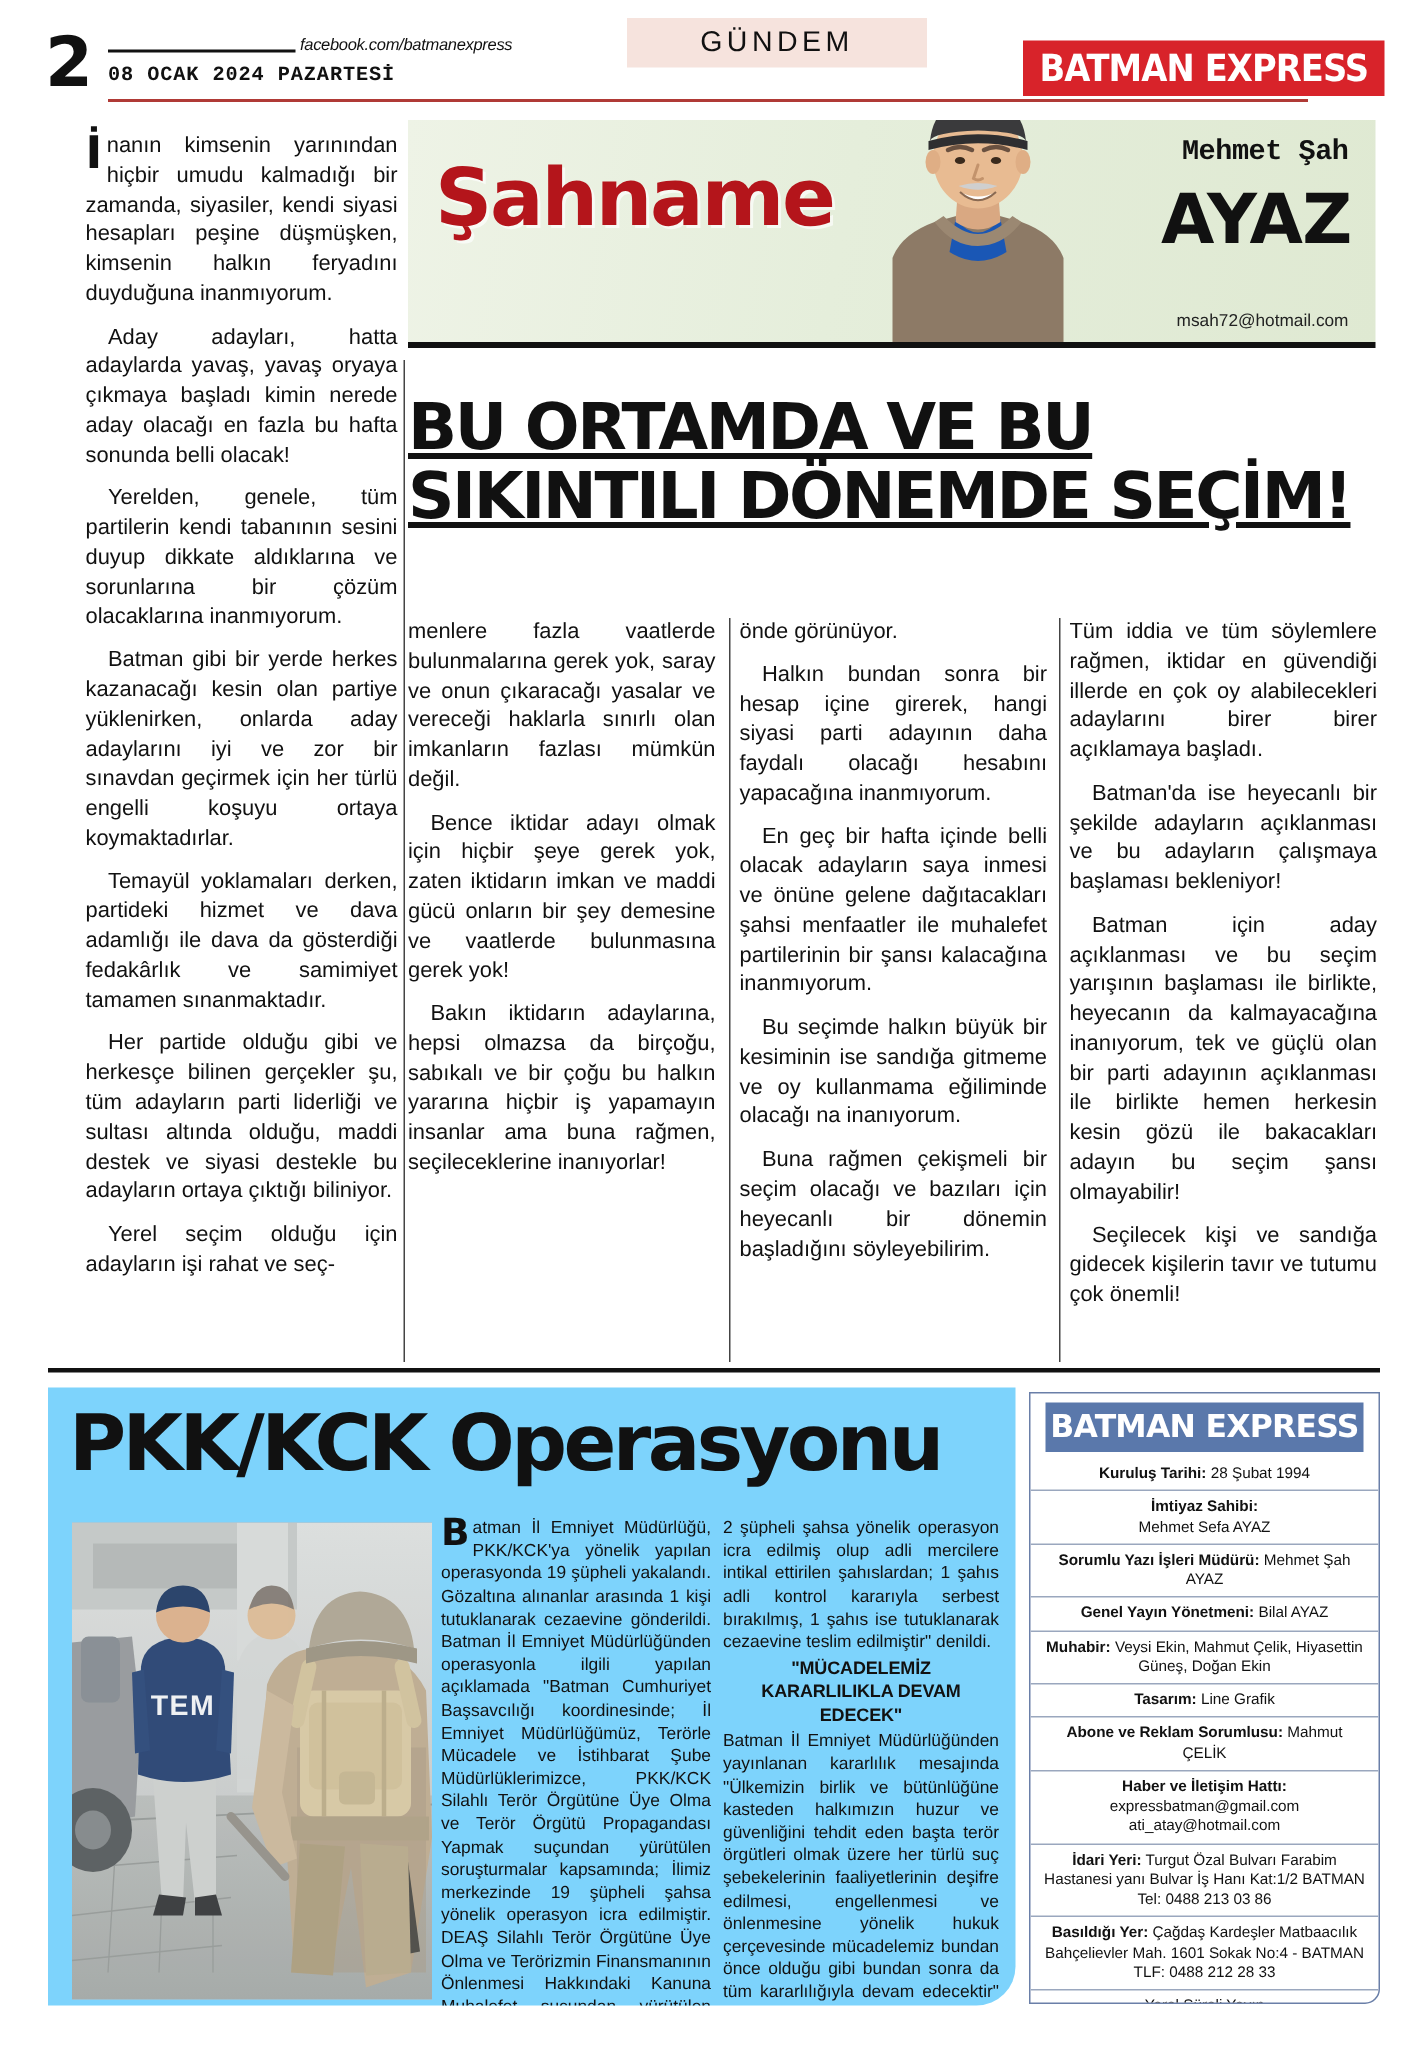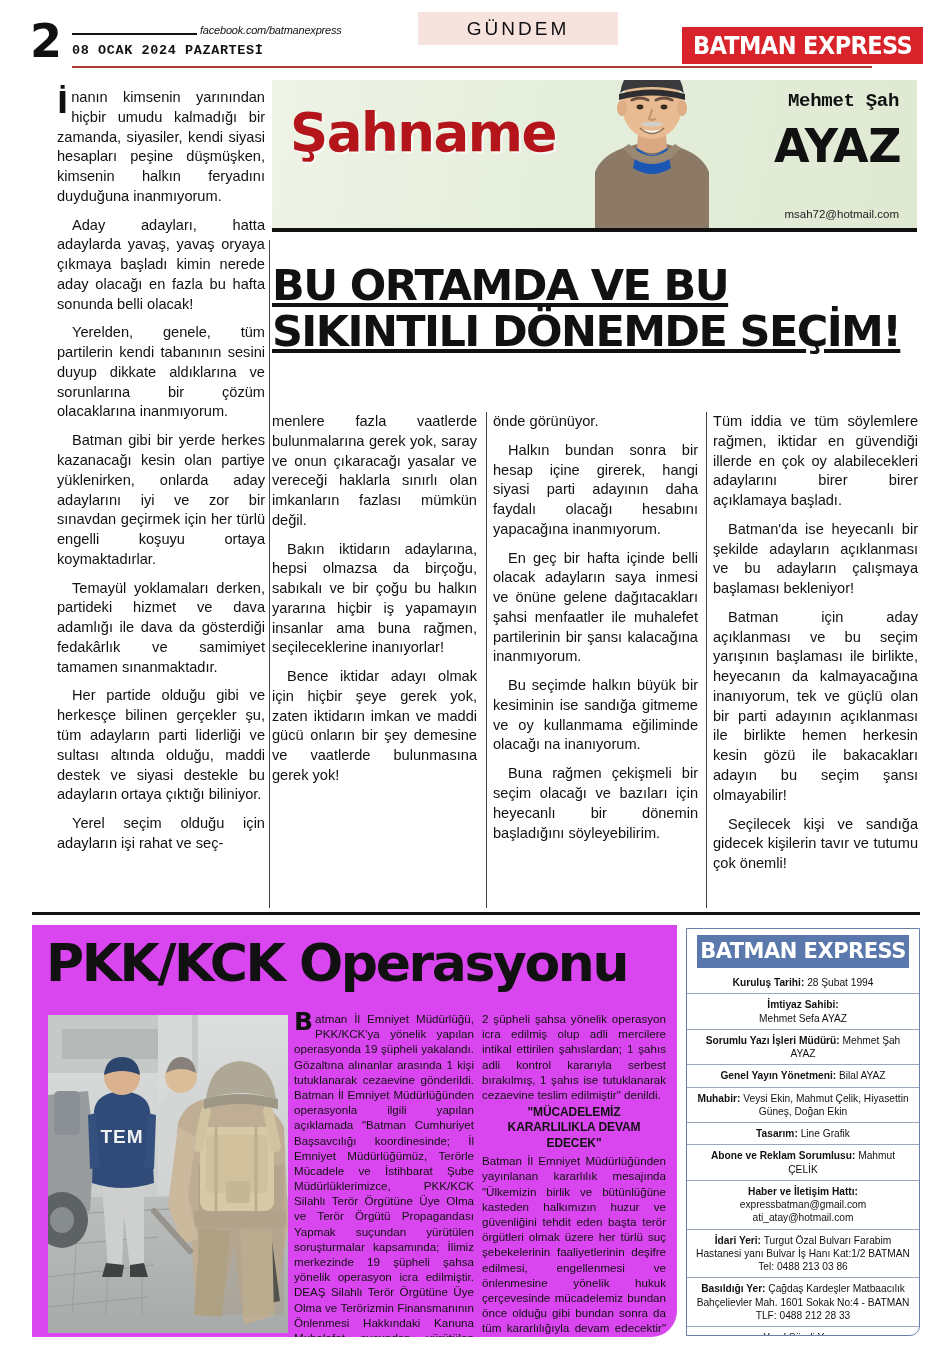--- a/index.html
+++ b/index.html
@@ -200,21 +200,21 @@
     position: absolute;
     width: 1px;
     background: #444;
   }
 
   
   .lower-story {
     position: absolute;
     left: 32px; top: 925px;
     width: 645px; height: 412px;
-    background: #d946ef;
+    background: #7dd3fc;
     border-radius: 0 0 26px 0;
     overflow: hidden;
   }
   .lower-headline {
     position: absolute;
     left: 14px; top: 12px;
     font-family: "DejaVu Sans", sans-serif;
     font-weight: 700;
     font-size: 52px;
     letter-spacing: -2.4px;
@@ -357,22 +357,22 @@
   <p>Aday adayları, hatta adaylarda yavaş, yavaş oryaya çıkmaya başladı kimin nerede aday olacağı en fazla bu hafta sonunda belli olacak!</p>
   <p>Yerelden, genele, tüm partilerin kendi tabanının sesini duyup dikkate aldıklarına ve sorunlarına bir çözüm olacaklarına inanmıyorum.</p>
   <p>Batman gibi bir yerde herkes kazanacağı kesin olan partiye yüklenirken, onlarda aday adaylarını iyi ve zor bir sınavdan geçirmek için her türlü engelli koşuyu ortaya koymaktadırlar.</p>
   <p>Temayül yoklamaları derken, partideki hizmet ve dava adamlığı ile dava da gösterdiği fedakârlık ve samimiyet tamamen sınanmaktadır.</p>
   <p>Her partide olduğu gibi ve herkesçe bilinen gerçekler şu, tüm adayların parti liderliği ve sultası altında olduğu, maddi destek ve siyasi destekle bu adayların ortaya çıktığı biliniyor.</p>
   <p>Yerel seçim olduğu için adayların işi rahat ve seç-</p>
 </div>
 
 <div class="col" id="col-2">
   <p>menlere fazla vaatlerde bulunmalarına gerek yok, saray ve onun çıkaracağı yasalar ve vereceği haklarla sınırlı olan imkanların fazlası mümkün değil.</p>
+  <p>Bence iktidar adayı olmak için hiçbir şeye gerek yok, zaten iktidarın imkan ve maddi gücü onların bir şey demesine ve vaatlerde bulunmasına gerek yok!</p>
   <p>Bakın iktidarın adaylarına, hepsi olmazsa da birçoğu, sabıkalı ve bir çoğu bu halkın yararına hiçbir iş yapamayın insanlar ama buna rağmen, seçileceklerine inanıyorlar!</p>
-  <p>Bence iktidar adayı olmak için hiçbir şeye gerek yok, zaten iktidarın imkan ve maddi gücü onların bir şey demesine ve vaatlerde bulunmasına gerek yok!</p>
 </div>
 
 <div class="col" id="col-3">
   <p>önde görünüyor.</p>
   <p>Halkın bundan sonra bir hesap içine girerek, hangi siyasi parti adayının daha faydalı olacağı hesabını yapacağına inanmıyorum.</p>
   <p>En geç bir hafta içinde belli olacak adayların saya inmesi ve önüne gelene dağıtacakları şahsi menfaatler ile muhalefet partilerinin bir şansı kalacağına inanmıyorum.</p>
   <p>Bu seçimde halkın büyük bir kesiminin ise sandığa gitmeme ve oy kullanmama eğiliminde olacağı na inanıyorum.</p>
   <p>Buna rağmen çekişmeli bir seçim olacağı ve bazıları için heyecanlı bir dönemin başladığını söyleyebilirim.</p>
 </div>
 

